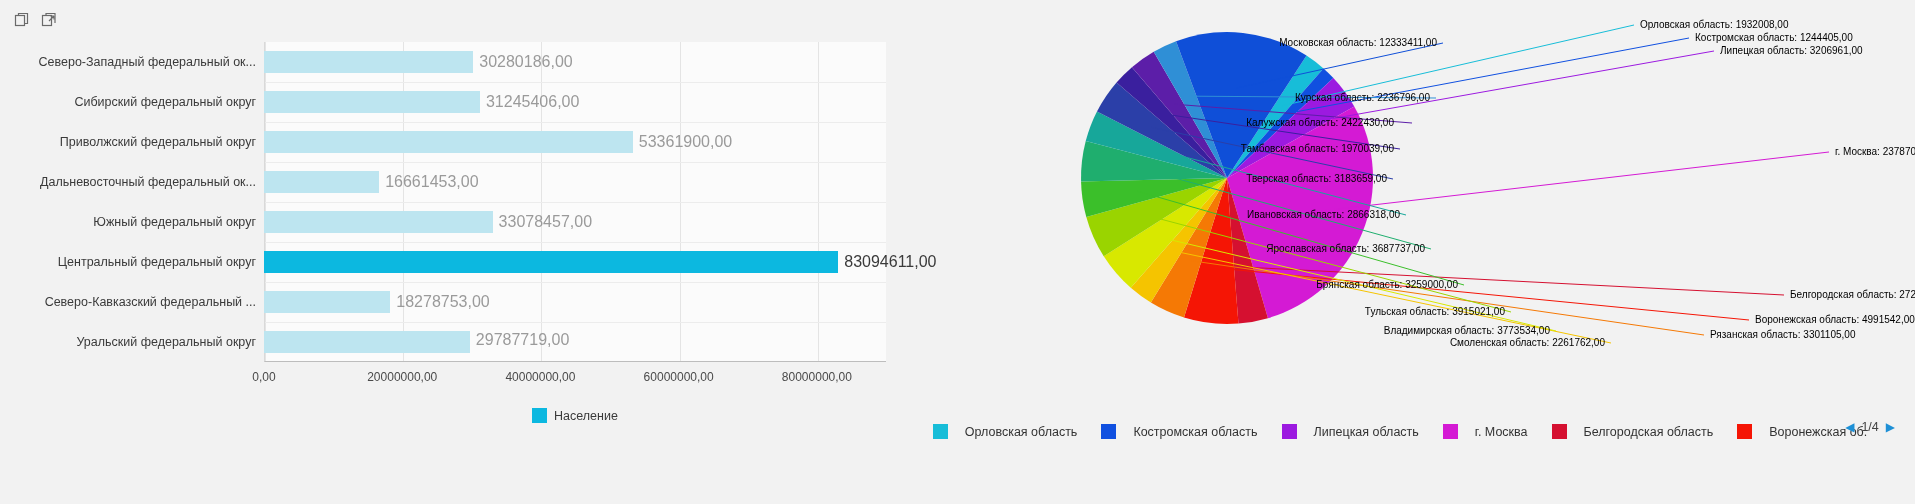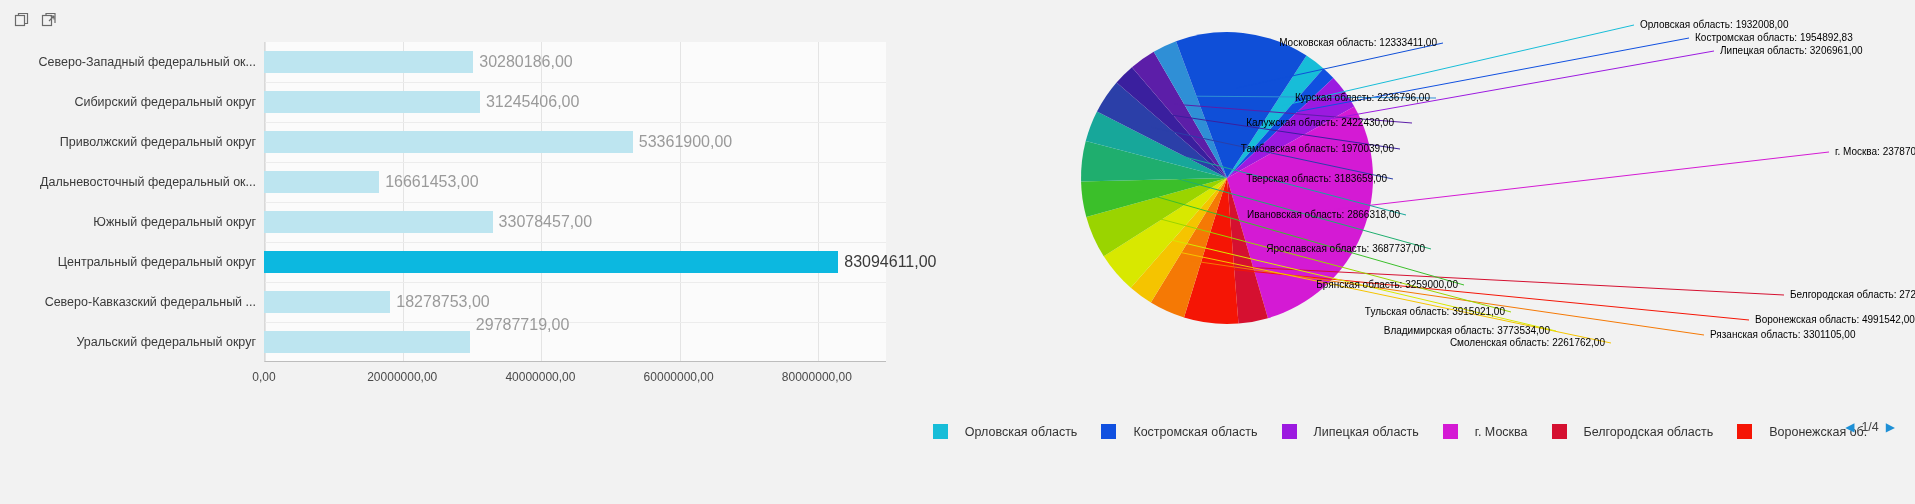--- a/index.html
+++ b/index.html
@@ -235,30 +235,34 @@
         <div class="bar-value" style="top: 101px; left: 638.79px;">53361900,00</div>
         <div class="bar" style="left: 264px; top: 141px; width: 115.149px;"></div>
         <div class="bar-value" style="top: 141px; left: 385.149px;">16661453,00</div>
         <div class="bar" style="left: 264px; top: 181px; width: 228.609px;"></div>
         <div class="bar-value" style="top: 181px; left: 498.609px;">33078457,00</div>
         <div class="bar highlight" style="left: 264px; top: 221px; width: 574.276px;"></div>
         <div class="bar-value dark" style="top: 221px; left: 844.276px;">83094611,00</div>
         <div class="bar" style="left: 264px; top: 261px; width: 126.326px;"></div>
         <div class="bar-value" style="top: 261px; left: 396.326px;">18278753,00</div>
         <div class="bar" style="left: 264px; top: 301px; width: 205.866px;"></div>
-        <div class="bar-value" style="top: 284px; left: 475.866px;">29787719,00</div>
+        <div class="bar-value" style="top: 299px; left: 475.866px;">29787719,00</div>
       </div>
     <div id="bar-xticks">
         <div class="xtick" style="left: 264px; top: 340px;">0,00</div>
         <div class="xtick" style="left: 402.222px; top: 340px;">20000000,00</div>
         <div class="xtick" style="left: 540.444px; top: 340px;">40000000,00</div>
         <div class="xtick" style="left: 678.667px; top: 340px;">60000000,00</div>
         <div class="xtick" style="left: 816.889px; top: 340px;">80000000,00</div>
       </div>
 
+    <div class="legend-bottom">
+      <span class="swatch" id="bar-legend-swatch" style="background: rgb(12, 184, 224);"></span>
+      <span>Население</span>
+    </div>
   </div>
 
   <div class="pie-panel">
     <svg class="pie-svg" id="pie-svg" width="965" height="420">
         <path d="M 277 178 L 356.517299112194 55.5540970799681 A 146 146 0 0 1 373.49465950757593 68.43366992311466 Z" fill="#17bdd8"></path>
         <path d="M 277 178 L 373.49465950757593 68.43366992311466 A 146 146 0 0 1 383.36228413783573 77.98467860881365 Z" fill="#1050e0"></path>
         <path d="M 277 178 L 383.36228413783573 77.98467860881365 A 146 146 0 0 1 404.2664564712736 106.45107228444705 Z" fill="#9c1ae0"></path>
         <path d="M 277 178 L 404.2664564712736 106.45107228444705 A 146 146 0 0 1 317.9509669671546 318.13928180369345 Z" fill="#d41ad4"></path>
         <path d="M 277 178 L 317.9509669671546 318.13928180369345 A 146 146 0 0 1 288.44798268808034 323.5504850296742 Z" fill="#d51030"></path>
         <path d="M 277 178 L 288.44798268808034 323.5504850296742 A 146 146 0 0 1 234.0014735753306 317.52464558387885 Z" fill="#f51505"></path>
@@ -288,21 +292,21 @@
         <polyline points="187.0883729976622,167.52289497081955 481,249" fill="none" stroke="#1fae6e" stroke-width="1"></polyline>
         <polyline points="192.40425756512664,145.79082798498902 456,215" fill="none" stroke="#17a79a" stroke-width="1"></polyline>
         <polyline points="201.9108771779285,127.44810553686573 443,179" fill="none" stroke="#2b3fa8" stroke-width="1"></polyline>
         <polyline points="213.1195081675879,113.86613091938761 450,149" fill="none" stroke="#3a1f9e" stroke-width="1"></polyline>
         <polyline points="224.60004174488313,104.1886541589844 462,123" fill="none" stroke="#5c1ea8" stroke-width="1"></polyline>
         <polyline points="238.34590070649367,96.14811542910114 486,98" fill="none" stroke="#2f8fd6" stroke-width="1"></polyline>
         <polyline points="286.90692136791193,88.02376253137716 493,43" fill="none" stroke="#0f4fd8" stroke-width="1"></polyline>
       </svg>
     <div id="pie-labels">
         <div class="pie-label right" style="left: 690px; top: 18px;">Орловская область: 1932008,00</div>
-        <div class="pie-label right" style="left: 745px; top: 31px;">Костромская область: 1954892,83</div>
+        <div class="pie-label right" style="left: 745px; top: 31px;">Костромская область: 1244405,00</div>
         <div class="pie-label right" style="left: 770px; top: 44px;">Липецкая область: 3206961,00</div>
         <div class="pie-label right" style="left: 885px; top: 145px;">г. Москва: 23787075,00</div>
         <div class="pie-label right" style="left: 840px; top: 288px;">Белгородская область: 2721808,00</div>
         <div class="pie-label right" style="left: 805px; top: 313px;">Воронежская область: 4991542,00</div>
         <div class="pie-label right" style="left: 760px; top: 328px;">Рязанская область: 3301105,00</div>
         <div class="pie-label left" style="left: 655px; top: 336px;">Смоленская область: 2261762,00</div>
         <div class="pie-label left" style="left: 600px; top: 324px;">Владимирская область: 3773534,00</div>
         <div class="pie-label left" style="left: 555px; top: 305px;">Тульская область: 3915021,00</div>
         <div class="pie-label left" style="left: 508px; top: 278px;">Брянская область: 3259000,00</div>
         <div class="pie-label left" style="left: 475px; top: 242px;">Ярославская область: 3687737,00</div>

